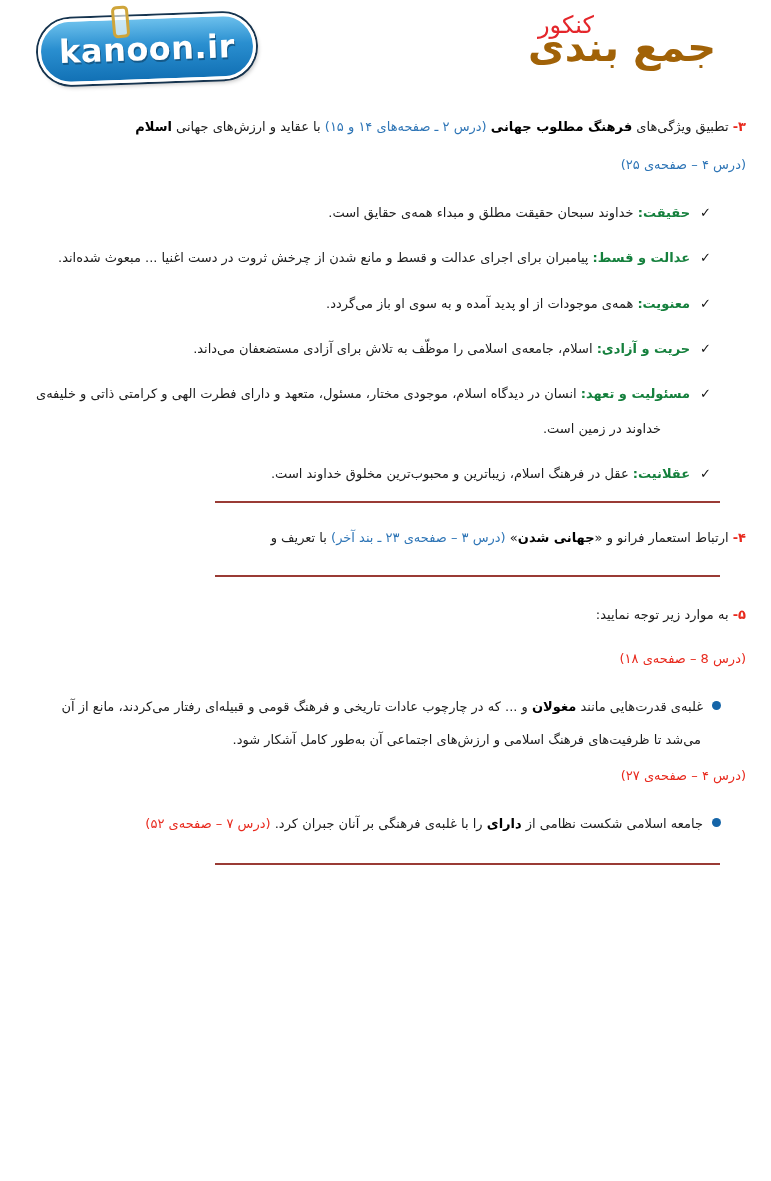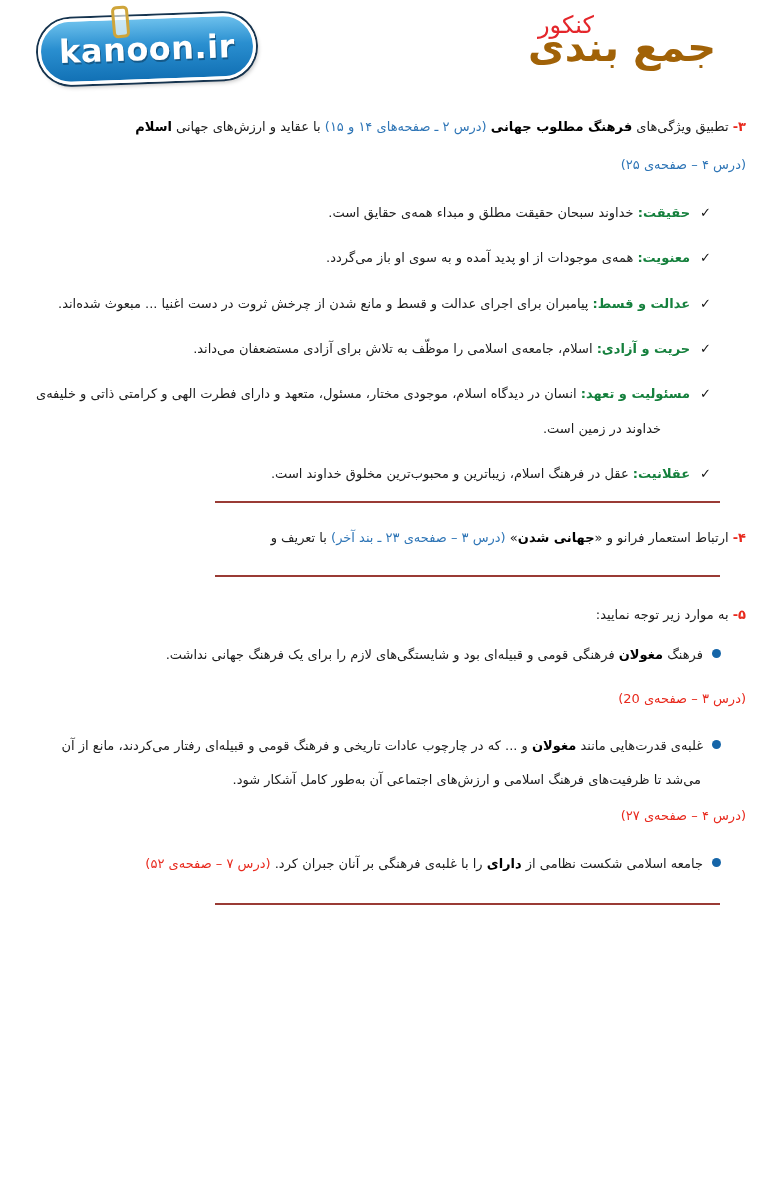--- a/index.html
+++ b/index.html
@@ -66,24 +66,24 @@
     </div>
     <div class="line" id="s3-l2">
       <span class="blue">(درس ۴ – صفحه‌ی ۲۵)</span>
     </div>
 
     <div class="checklist">
       <div class="check">
         <span class="tick">✓</span><span class="kw">حقیقت:</span><span> خداوند سبحان حقیقت مطلق و مبداء همه‌ی حقایق است.</span>
       </div>
       <div class="check">
-        <span class="tick">✓</span><span class="kw">معنویت:</span><span> همه‌ی موجودات از او پدید آمده و به سوی او باز می‌گردد.</span>
+        <span class="tick">✓</span><span class="kw">عدالت و قسط:</span><span> پیامبران برای اجرای عدالت و قسط و مانع شدن از چرخش ثروت در دست اغنیا ... مبعوث شده‌اند.</span>
       </div>
       <div class="check">
-        <span class="tick">✓</span><span class="kw">عدالت و قسط:</span><span> پیامبران برای اجرای عدالت و قسط و مانع شدن از چرخش ثروت در دست اغنیا ... مبعوث شده‌اند.</span>
+        <span class="tick">✓</span><span class="kw">معنویت:</span><span> همه‌ی موجودات از او پدید آمده و به سوی او باز می‌گردد.</span>
       </div>
       <div class="check">
         <span class="tick">✓</span><span class="kw">حریت و آزادی:</span><span> اسلام، جامعه‌ی اسلامی را موظّف به تلاش برای آزادی مستضعفان می‌داند.</span>
       </div>
       <div class="check">
         <span class="tick">✓</span><span class="kw">مسئولیت و تعهد:</span><span> انسان در دیدگاه اسلام، موجودی مختار، مسئول، متعهد و دارای فطرت الهی و کرامتی ذاتی و خلیفه‌ی خداوند در زمین است.</span>
       </div>
       <div class="check">
         <span class="tick">✓</span><span class="kw">عقلانیت:</span><span> عقل در فرهنگ اسلام، زیباترین و محبوب‌ترین مخلوق خداوند است.</span>
       </div>
@@ -94,24 +94,21 @@
     <div class="line" id="s4-l1">
       <span class="num red">۴-</span><span> ارتباط استعمار فرانو و «</span><span class="bold">جهانی شدن</span><span>» </span><span class="blue">(درس ۳ – صفحه‌ی ۲۳ ـ بند آخر)</span><span> با تعریف و</span>
     </div>
 
     <div class="divider" id="div2"></div>
 
     <div class="line" id="s5-h">
       <span class="num red">۵-</span><span> به موارد زیر توجه نمایید:</span>
     </div>
 
-    <div class="bullet" id="b1">
-      <span class="dot"></span><span>فرهنگ </span><span class="bold">مغولان</span><span> فرهنگی قومی و قبیله‌ای بود و شایستگی‌های لازم را برای یک فرهنگ جهانی نداشت.</span>
-    </div>
-    <div class="ref-line" id="ref1">(درس ۳ – صفحه‌ی 20)</div>
+    <div class="ref-line" id="ref1">(درس 8 – صفحه‌ی ۱۸)</div>
 
     <div class="bullet" id="b2">
       <span class="dot"></span><span>غلبه‌ی قدرت‌هایی مانند </span><span class="bold">مغولان</span><span> و ... که در چارچوب عادات تاریخی و فرهنگ قومی و قبیله‌ای رفتار می‌کردند، مانع از آن می‌شد تا ظرفیت‌های فرهنگ اسلامی و ارزش‌های اجتماعی آن به‌طور کامل آشکار شود.</span>
     </div>
     <div class="ref-line" id="ref2">(درس ۴ – صفحه‌ی ۲۷)</div>
 
     <div class="bullet" id="b3">
       <span class="dot"></span><span>جامعه اسلامی شکست نظامی از </span><span class="bold">دارای</span><span> را با غلبه‌ی فرهنگی بر آنان جبران کرد.  </span><span class="red">(درس ۷ – صفحه‌ی ۵۲)</span>
     </div>
 

